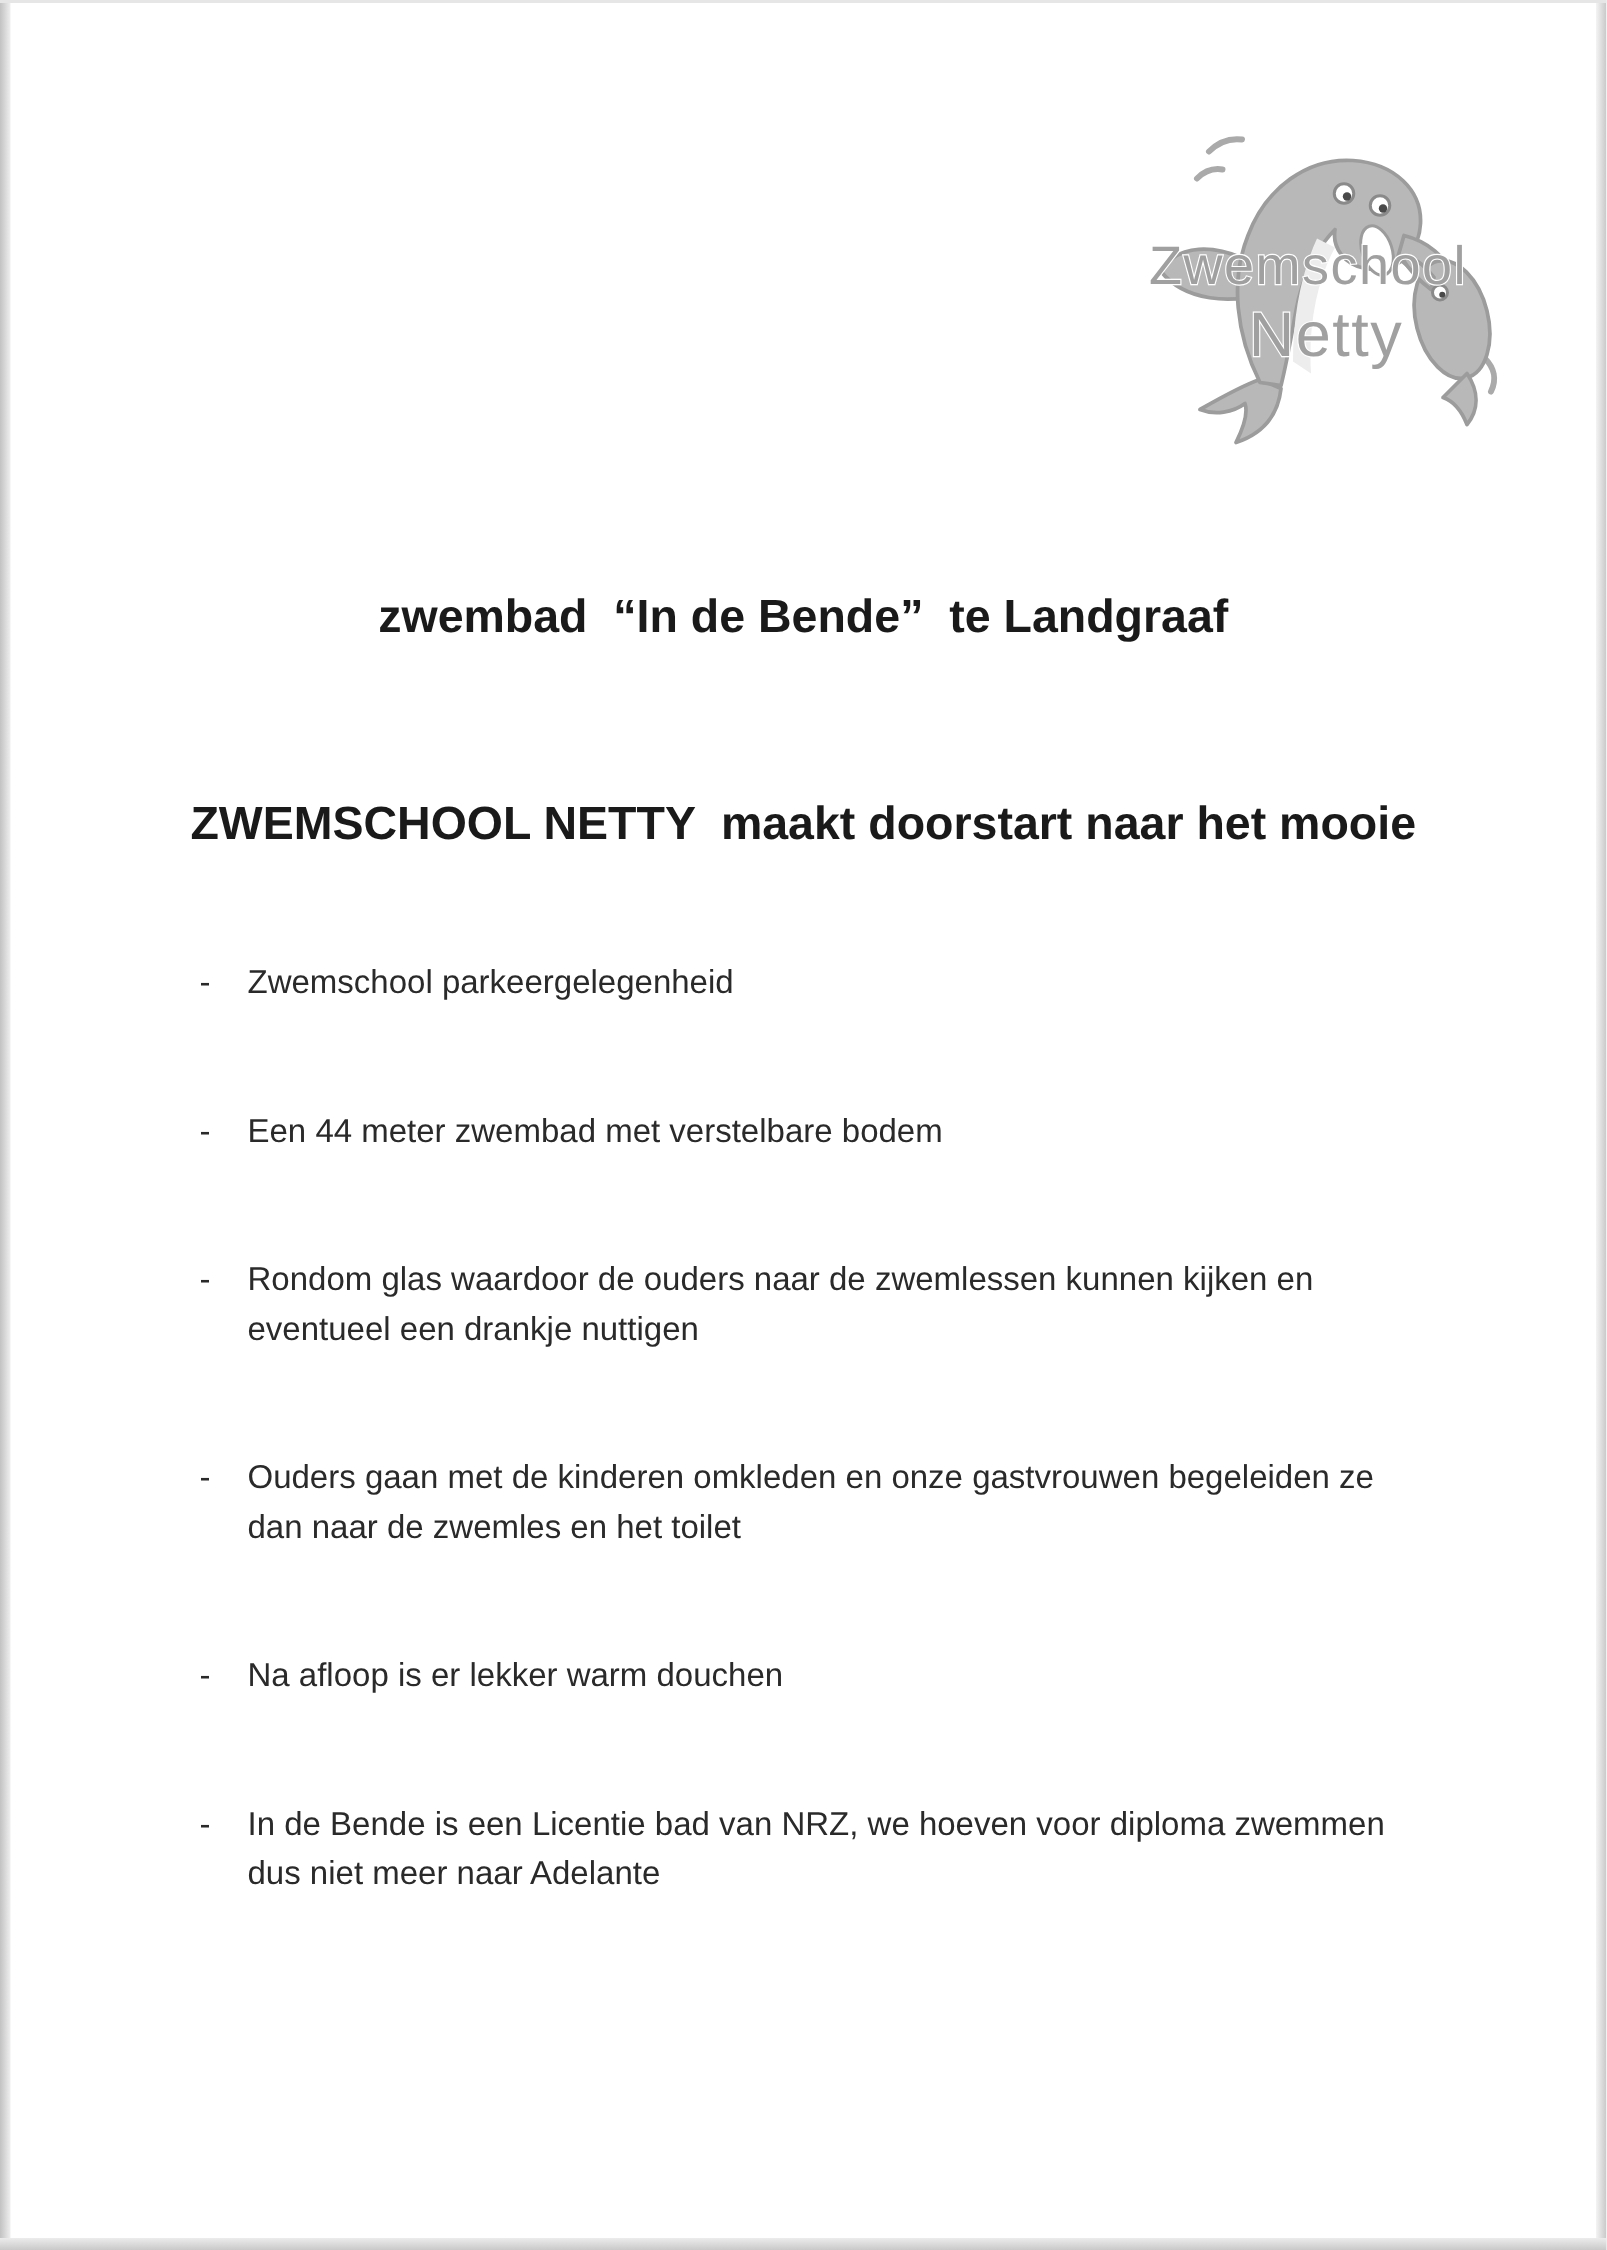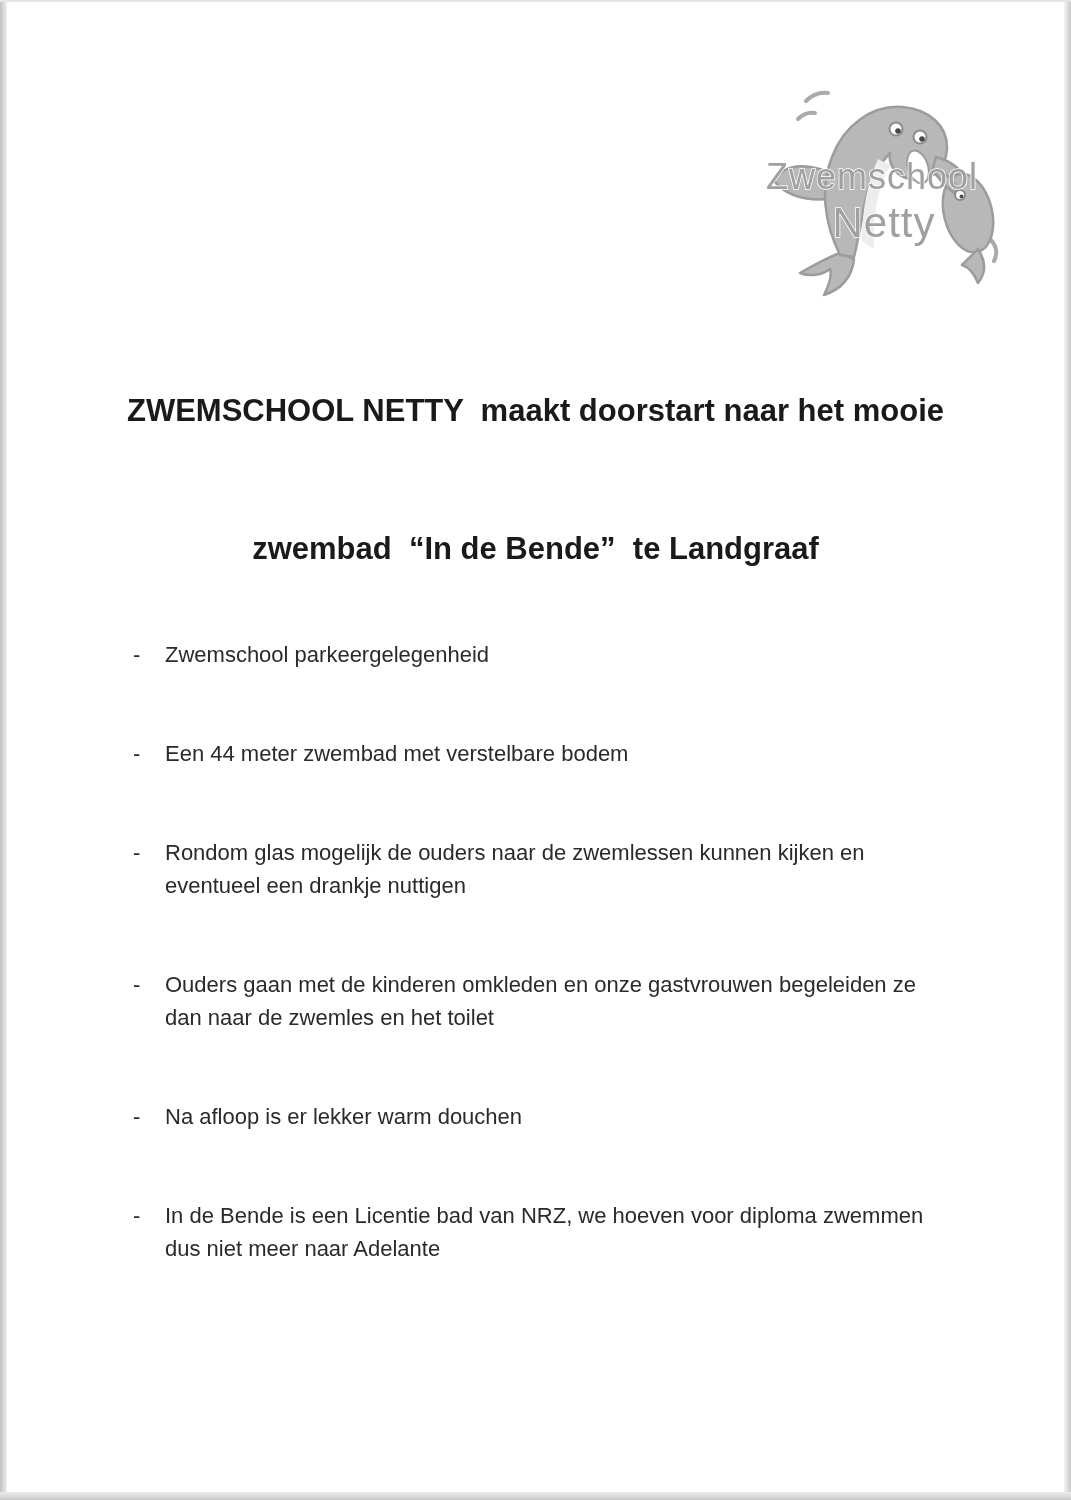--- a/index.html
+++ b/index.html
@@ -71,40 +71,40 @@
       </g>
       <circle cx="210" cy="122" r="5" fill="#ffffff" stroke="#8a8a8a" stroke-width="2"></circle>
       <circle cx="211.5" cy="123.5" r="2" fill="#4a4a4a"></circle>
 
       <text x="122" y="116" text-anchor="middle" font-family="Liberation Sans, sans-serif" font-size="36" letter-spacing="1" fill="#a0a0a0" stroke="#ffffff" stroke-width="1.5" paint-order="stroke">Zwemschool</text>
       <text x="134" y="164" text-anchor="middle" font-family="Liberation Sans, sans-serif" font-size="42" letter-spacing="1" fill="#a0a0a0" stroke="#ffffff" stroke-width="1.5" paint-order="stroke">Netty</text>
     </svg>
   </div>
 
   <div class="title">
+    <div>zwembad  “In de Bende”  te Landgraaf</div>
     <div>ZWEMSCHOOL NETTY  maakt doorstart naar het mooie</div>
-    <div>zwembad  “In de Bende”  te Landgraaf</div>
   </div>
 
   <div class="content">
 
 
 
     <div class="bullets">
       <div class="bullet">
         <span class="dash">-</span>
         <span class="btext">Zwemschool parkeergelegenheid</span>
       </div>
       <div class="bullet">
         <span class="dash">-</span>
         <span class="btext">Een 44 meter zwembad met verstelbare bodem</span>
       </div>
       <div class="bullet">
         <span class="dash">-</span>
-        <span class="btext">Rondom glas mogelijk de ouders naar de zwemlessen kunnen kijken en
+        <span class="btext">Rondom glas waardoor de ouders naar de zwemlessen kunnen kijken en
 eventueel een drankje nuttigen</span>
       </div>
       <div class="bullet">
         <span class="dash">-</span>
         <span class="btext">Ouders gaan met de kinderen omkleden en onze gastvrouwen begeleiden ze
 dan naar de zwemles en het toilet</span>
       </div>
       <div class="bullet">
         <span class="dash">-</span>
         <span class="btext">Na afloop is er lekker warm douchen</span>

